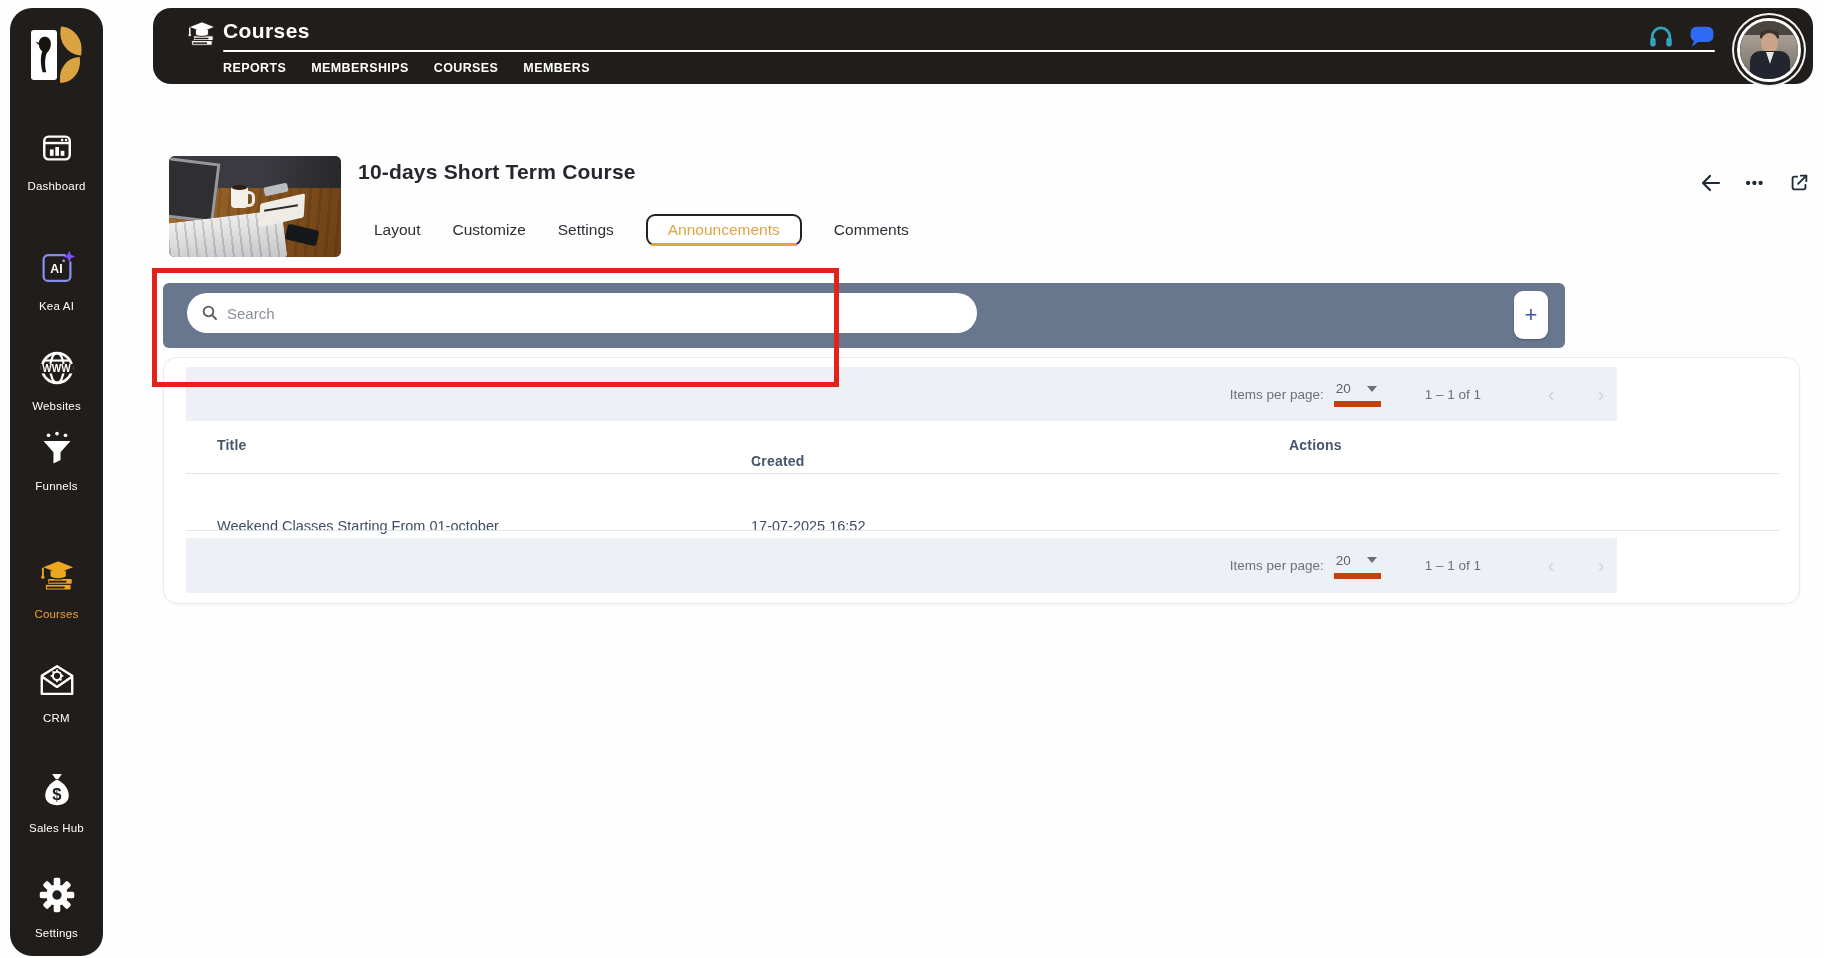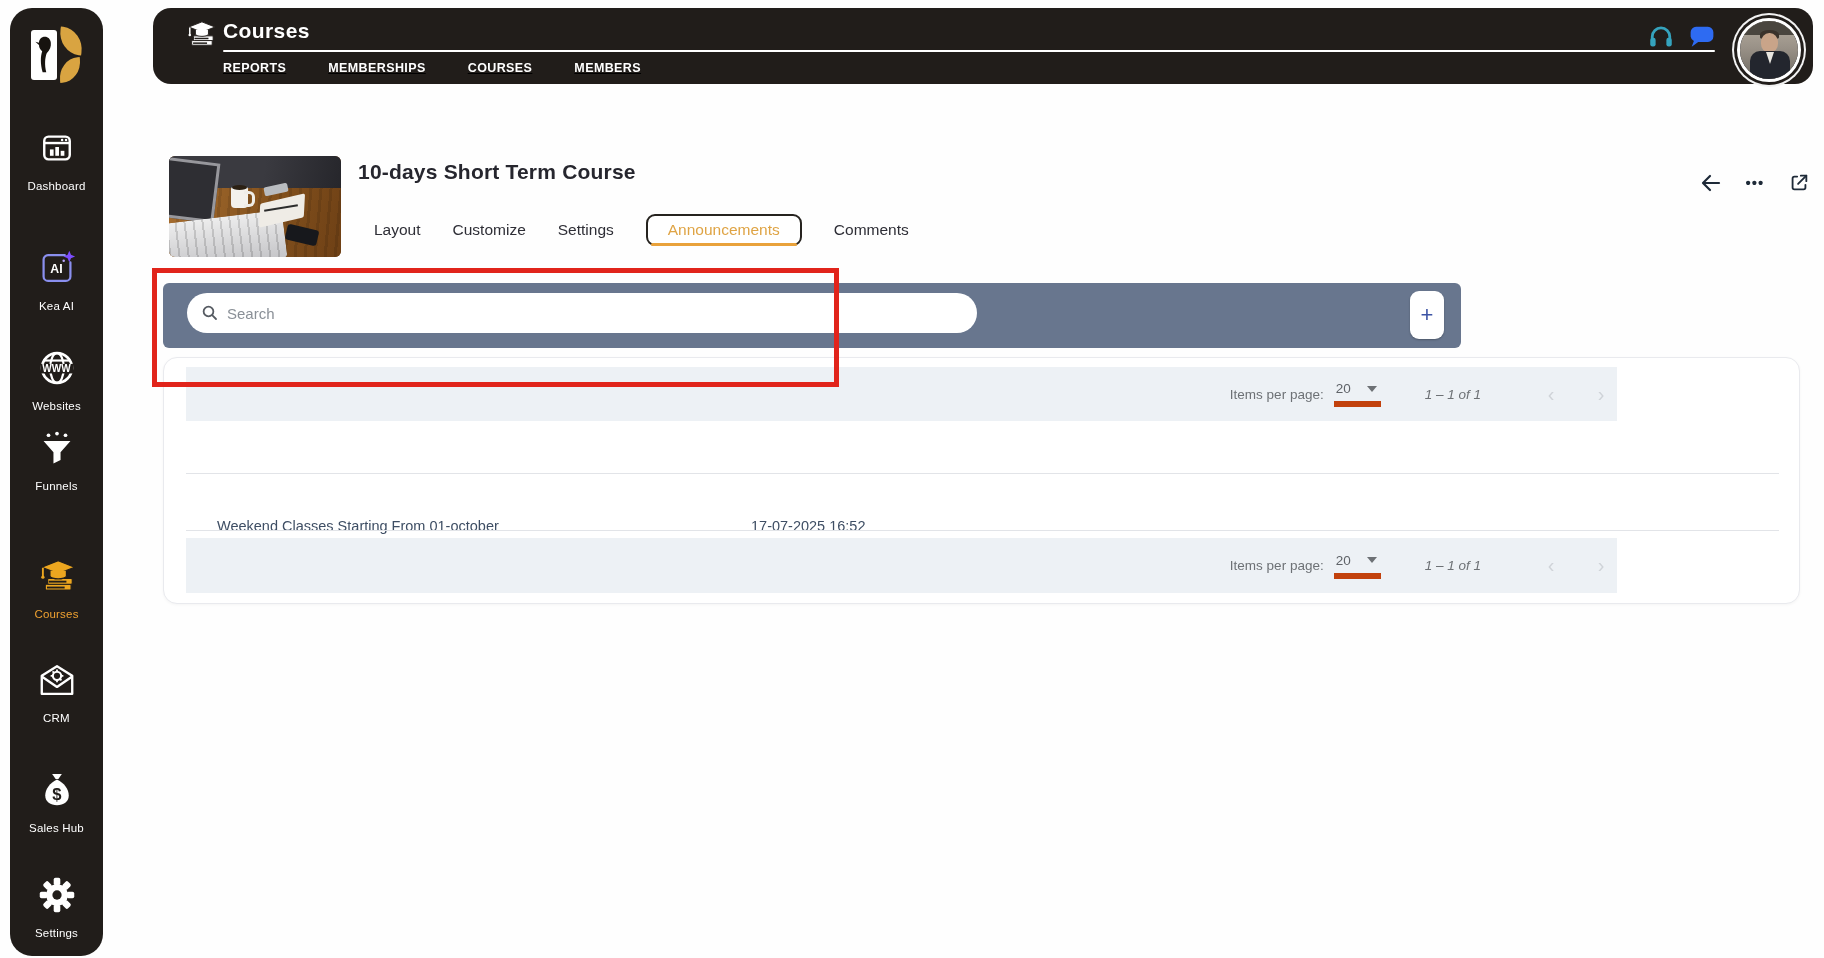--- a/index.html
+++ b/index.html
@@ -18,21 +18,21 @@
   .side-ic { width:40px; height:40px; display:flex; align-items:center; justify-content:center; }
   .side-label { font-size:11.5px; color:#ffffff; letter-spacing:.2px; }
   .side-item.active .side-label { color:#f0a231; }
   .it0{top:120px} .it1{top:240px} .it2{top:340px} .it3{top:420px} .it4{top:548px} .it5{top:652px} .it6{top:762px} .it7{top:867px}
 
   
   .header { position:absolute; left:153px; top:8px; width:1660px; height:76px; background:#211d1a; border-radius:18px; z-index:4; }
   .hdr-cap { position:absolute; left:32px; top:12px; width:32px; height:28px; }
   .hdr-title { position:absolute; left:70px; top:11px; font-size:21px; font-weight:bold; color:#ffffff; letter-spacing:.4px; }
   .hdr-underline { position:absolute; left:70px; top:42px; width:1492px; height:2px; background:#ffffff; border-radius:1px; }
-  .hdr-nav { position:absolute; left:70px; top:53px; display:flex; gap:42px;text-decoration:underline; }
+  .hdr-nav { position:absolute; left:70px; top:53px; display:flex; gap:25px; }
   .hdr-nav span { font-size:12.5px; font-weight:bold; color:#ffffff; letter-spacing:.4px; cursor:pointer; }
   .hdr-headset { position:absolute; left:1494px; top:14px; width:28px; height:28px; cursor:pointer; }
   .hdr-chat { position:absolute; left:1536px; top:15px; width:26px; height:26px; cursor:pointer; }
   .avatar { position:absolute; left:1584px; top:10px; width:64px; height:64px; border-radius:50%; background:#17191f; border:3px solid #ffffff; box-shadow:0 0 0 3px #211d1a, 0 0 0 5px #f2f2f2; overflow:hidden; cursor:pointer; }
   .av-bg { position:absolute; inset:0; background:linear-gradient(180deg,#b5ac9e 0%,#9a9288 45%,#6f6a62 100%); }
   .av-band { position:absolute; left:0; top:0; width:100%; height:14px; background:#4a463f; }
   .av-head { position:absolute; left:21px; top:12px; width:17px; height:19px; background:#c9a489; border-radius:48% 48% 42% 42%; }
   .av-hair { position:absolute; left:20px; top:9px; width:19px; height:9px; background:#3a322b; border-radius:50% 50% 20% 20%; }
   .av-torso { position:absolute; left:10px; top:30px; width:40px; height:34px; background:#23262e; border-radius:10px 10px 0 0; }
   .av-shirt { position:absolute; left:26px; top:31px; width:8px; height:12px; background:#e8e6e0; clip-path:polygon(0 0,100% 0,50% 100%); }
@@ -54,39 +54,39 @@
   .course-title { position:absolute; left:358px; top:160px; font-size:21px; font-weight:bold; color:#26262e; letter-spacing:.2px; }
   .tabs { position:absolute; left:374px; top:214px; display:flex; align-items:center; gap:32px; }
   .tab { font-size:15.5px; color:#2e2e36; cursor:pointer; padding:6px 0; }
   .tab.active { color:#dfa445; border:2px solid #26231f; border-radius:9px; padding:5px 20px; position:relative; background:#fff; }
   .tab.active::after { content:""; position:absolute; left:3px; right:3px; bottom:-2px; height:3px; background:#e9a23b; border-radius:2px; }
   .page-actions { position:absolute; left:1698px; top:170px; display:flex; align-items:center; gap:18px; }
   .pa-btn { width:26px; height:26px; display:flex; align-items:center; justify-content:center; cursor:pointer; color:#1e2a38; }
   .pa-dots { font-size:15px; font-weight:bold; letter-spacing:1px; color:#1e2a38; line-height:10px; }
 
   
-  .toolbar { position:absolute; left:163px; top:283px; width:1298px; height:65px; background:#68768e; border-radius:6px; }
+  .toolbar { position:absolute; left:163px; top:283px; width:1402px; height:65px; background:#68768e; border-radius:6px; }
   .search-box { position:absolute; left:24px; top:10px; width:790px; height:40px; background:#ffffff; border-radius:20px; display:flex; align-items:center; padding:0 14px; gap:8px; }
   .search-box input { border:none; outline:none; flex:1; font-size:15px; color:#3c4043; font-family:"Liberation Sans", sans-serif; background:transparent; }
   .search-box input::placeholder { color:#8a9097; }
   .add-btn { position:absolute; right:17px; top:8px; width:34px; height:48px; background:#ffffff; border-radius:9px; border:none; display:flex; align-items:center; justify-content:center; font-size:22px; color:#3d54a5; cursor:pointer; box-shadow:0 1px 2px rgba(0,0,0,.25); font-family:"Liberation Sans", sans-serif; }
 
   
   .annotation { position:absolute; left:152px; top:268px; width:687px; height:119px; border:5px solid #e1241b; z-index:60; pointer-events:none; }
 
   
   .card { position:absolute; left:163px; top:357px; width:1637px; height:247px; background:#ffffff; border:1px solid #e9eaee; border-radius:14px; box-shadow:0 1px 3px rgba(0,0,0,.04); }
   .strip { position:absolute; left:22px; width:1431px; background:#edf1f5; display:flex; align-items:center; justify-content:flex-end; }
   .strip1 { top:9px; height:54px; }
   .strip2 { top:180px; height:55px; }
   .pg { display:flex; align-items:center; color:#6d7175; font-size:13.5px; }
   .pg-label { margin-right:10px; }
   .pg-select { display:inline-flex; align-items:center; gap:16px; border-bottom:6px solid #c2410c; padding:0 4px 5px 2px; cursor:pointer; color:#5f6368; }
   .pg-caret { width:0; height:0; border-left:5px solid transparent; border-right:5px solid transparent; border-top:6px solid #6d7175; }
-  .pg-range { margin-left:44px;font-style:italic; }
+  .pg-range { margin-left:44px; }
   .pg-prev { margin-left:58px; }
   .pg-next { margin-left:26px; margin-right:4px; }
   .pg-chev { width:24px; text-align:center; font-size:20px; color:#cfd3d8; cursor:default; }
   .thead { position:absolute; left:0; top:63px; width:100%; height:52px; }
   .thead span { position:absolute; top:16px; font-size:14px; color:#46566c; font-weight:bold; letter-spacing:.2px; }
   .col-title { left:53px; } .col-created { left:587px; } .col-actions { left:1125px; }
   .sort-arrow { font-weight:bold; font-size:13px; margin-left:4px; color:#46566c; }
   .divider { position:absolute; left:22px; width:1593px; height:1px; background:#e2e4e8; }
   .div1 { top:115px; } .div2 { top:172px; }
   .trow { position:absolute; left:0; top:115px; width:100%; height:57px;margin-top:26px; }
@@ -339,20 +339,28 @@
         <span class="pg-select">
           <span>20</span>
           <span class="pg-caret"></span>
         </span>
         <span class="pg-range">1 – 1 of 1</span>
         <span class="pg-chev pg-prev">‹</span>
         <span class="pg-chev pg-next">›</span>
       </div>
     </div>
 
+    <div class="thead">
+      <span class="col-title">Title</span>
+      <span class="col-created">
+          <span>Created</span>
+          <span class="sort-arrow">↓</span>
+        </span>
+      <span class="col-actions">Actions</span>
+    </div>
 
     <div class="divider div1"></div>
 
     <div class="trow">
       <span class="cell-title">Weekend Classes Starting From 01-october</span>
       <span class="cell-created">17-07-2025 16:52</span>
       <div class="row-actions">
         <span class="act-btn">
           <svg width="21" height="21" viewBox="0 0 24 24">
             <path d="M13.5 4 H6 a2.2 2.2 0 0 0 -2.2 2.2 v11.6 A2.2 2.2 0 0 0 6 20 h11.6 a2.2 2.2 0 0 0 2.2 -2.2 V10.5 l-2.4 2.4 v4.7 H6.2 V6.4 h4.9 z" fill="#0f1216"></path>

